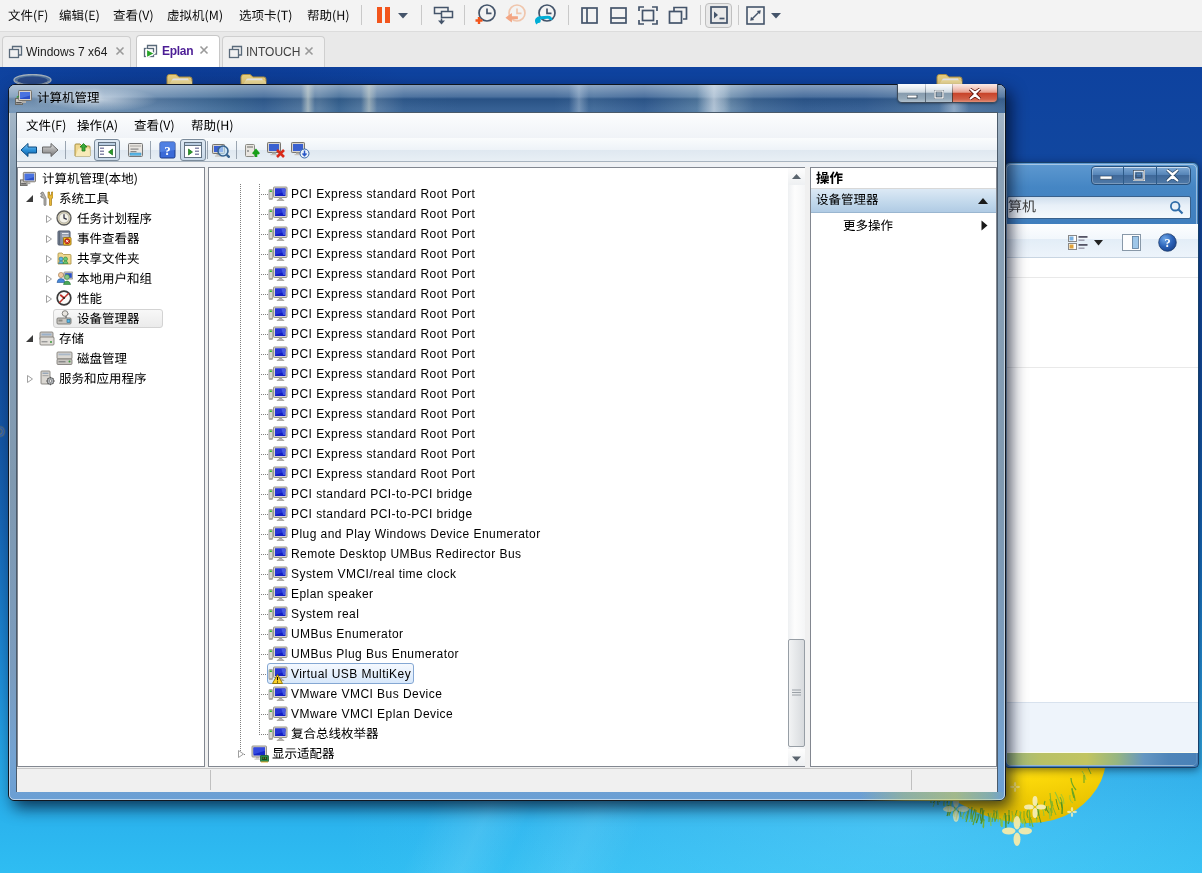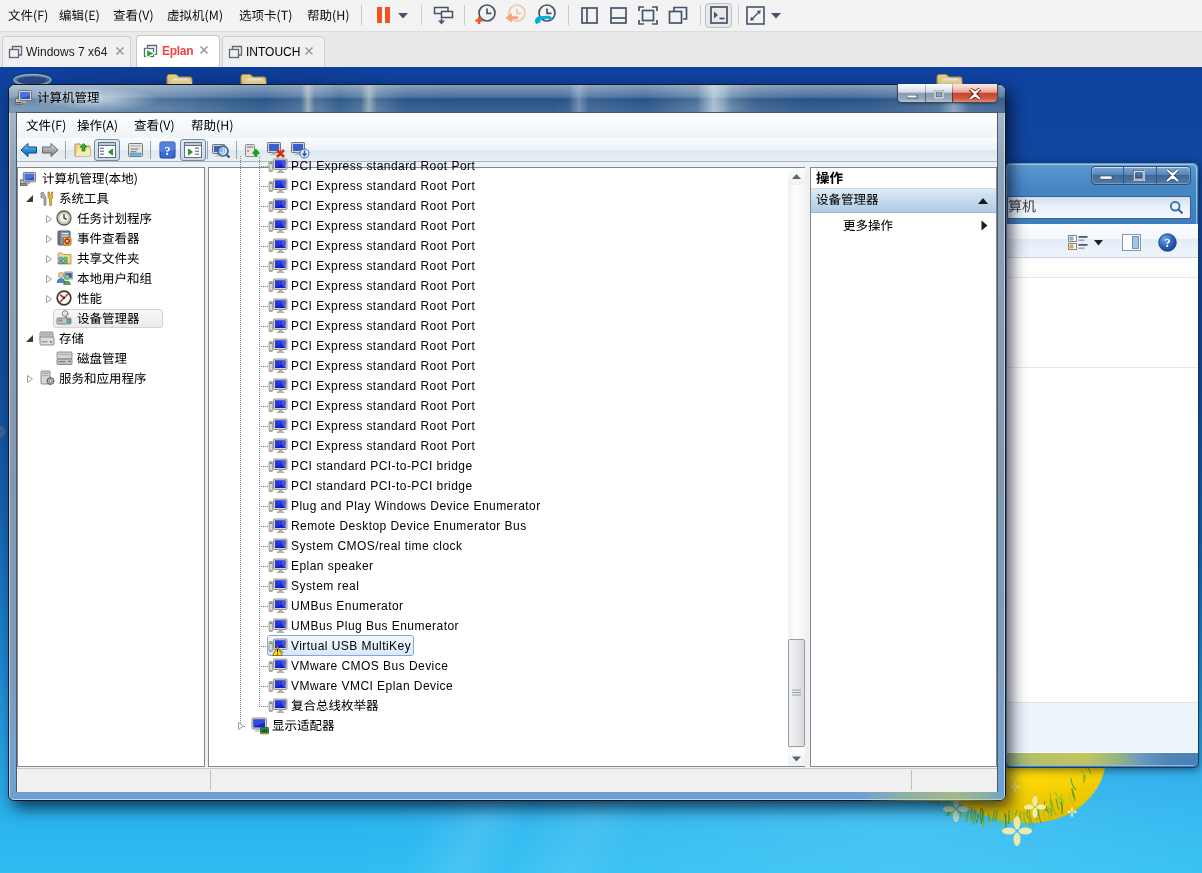--- a/index.html
+++ b/index.html
@@ -98,30 +98,30 @@
 <div class="abs lat" style="left:26px;top:45px;color:#1b1b1b">Windows 7 x64</div>
 <svg class="abs" style="left:115px;top:46px" width="10" height="10" stroke="#9a9a9a" stroke-width="1.6">
     <path d="M1.5 1.5l7 7M8.5 1.5l-7 7"></path>
   </svg>
 <div class="abs" style="left:136px;top:35px;width:84px;height:32px;background:#fff;border:1px solid #c8c8c8;border-bottom:none;border-radius:4px 4px 0 0"></div>
 <svg class="abs" style="left:143px;top:44px" width="15" height="14" fill="none" stroke="#5a6a7a" stroke-width="1.3">
     <path d="M4.5 4V1.5h9V10H11"></path>
     <rect x="1.5" y="4.5" width="9" height="8"></rect>
     <path d="M3.5 5.2l8 4.3-8 4.3z" fill="#28a428" stroke="#fff" stroke-width="1.2"></path>
   </svg>
-<div class="abs lat" style="left:162px;top:44px;font-weight:bold;color:#ef4444;letter-spacing:-0.3px">Eplan</div>
+<div class="abs lat" style="left:162px;top:44px;font-weight:bold;color:#4c1d95;letter-spacing:-0.3px">Eplan</div>
 <svg class="abs" style="left:199px;top:45px" width="10" height="10" stroke="#9a9a9a" stroke-width="1.6">
     <path d="M1.5 1.5l7 7M8.5 1.5l-7 7"></path>
   </svg>
 <div class="abs" style="left:222px;top:36px;width:103px;height:31px;background:#f0f0f0;border:1px solid #cfcfcf;border-bottom:none;border-radius:4px 4px 0 0"></div>
 <svg class="abs" style="left:228px;top:45px" width="15" height="14" fill="none" stroke="#5a6a7a" stroke-width="1.3">
     <path d="M4.5 4V1.5h9V10H11"></path>
     <rect x="1.5" y="4.5" width="9" height="8"></rect>
   </svg>
-<div class="abs lat" style="left:246px;top:45px;color:#000000">INTOUCH</div>
+<div class="abs lat" style="left:246px;top:45px;color:#404040">INTOUCH</div>
 <svg class="abs" style="left:304px;top:46px" width="10" height="10" stroke="#9a9a9a" stroke-width="1.6">
     <path d="M1.5 1.5l7 7M8.5 1.5l-7 7"></path>
   </svg>
 <div class="abs" style="left:0;top:67px;width:1202px;height:806px;overflow:hidden;
 background:
 radial-gradient(820px 440px at 900px 760px, rgba(130,225,255,0.32), rgba(130,225,255,0) 68%),
 linear-gradient(180deg,#0e429f 0%,#11479f 12%,#12499e 28%,#134e9f 38%,#1458a7 47%,#1767b7 57%,#1a79c6 66%,#1e8ed8 76%,#25a5e6 86%,#2bb4ee 94%,#2fbdf2 100%)">
 <div class="abs" style="left:-150px;top:-100px;width:700px;height:350px;background:radial-gradient(closest-side,rgba(5,20,85,0.30),rgba(5,20,85,0) 70%)"></div>
 <div class="abs" style="left:150px;top:620px;width:750px;height:200px;background:linear-gradient(115deg,rgba(255,255,255,0) 40%,rgba(255,255,255,0.10) 47%,rgba(255,255,255,0) 52%,rgba(255,255,255,0.08) 60%,rgba(255,255,255,0) 66%)"></div>
 </div>
@@ -676,21 +676,21 @@
 <rect x="2" y="1" width="9" height="13" rx="0.8" fill="#dad7d2" stroke="#77746e" stroke-width="0.8"></rect>
 <rect x="3.5" y="2.5" width="6" height="1.5" fill="#99a8b8"></rect>
     <rect x="3.5" y="5" width="6" height="1.2" fill="#aaa"></rect>
 <circle cx="11.5" cy="11" r="3.4" fill="#b8bdc2" stroke="#5a5a5a" stroke-width="0.8"></circle>
 <circle cx="11.5" cy="11" r="1.3" fill="#f8f8f8" stroke="#5a5a5a" stroke-width="0.6"></circle>
 <path d="M11.5 6.8v1.6M11.5 13.6v1.6M7.3 11h1.6M14.1 11h1.6M8.6 8.1l1.1 1.1M13.3 12.9l1.1 1.1M14.4 8.1l-1.1 1.1M9.7 12.9l-1.1 1.1" stroke="#5a5a5a" stroke-width="1"></path>
   </svg>
 <div class="abs" style="left:59px;top:372px"><svg style="overflow:visible" width="87.5" height="14.4" viewBox="0 0 87.5 14.4">
       <path d="M1.4 1.0V5.4C1.4 7.3 1.3 9.8 0.4 11.6C0.7 11.7 1 11.9 1.2 12.0C1.8 10.8 2 9.2 2.1 7.8H4.1V10.9C4.1 11.1 4 11.1 3.9 11.1C3.7 11.1 3.2 11.1 2.6 11.1C2.7 11.3 2.9 11.8 2.9 12.0C3.7 12 4.2 12 4.5 11.8C4.9 11.7 5 11.4 5 10.9V1.0ZM2.2 1.8H4.1V3.9H2.2ZM2.2 4.8H4.1V6.9H2.2C2.2 6.4 2.2 5.9 2.2 5.4ZM10.7 6.1C10.5 7.2 10 8.1 9.5 8.9C8.9 8.1 8.4 7.1 8.1 6.1ZM6.1 1.0V12.0H7.0V6.1H7.3C7.7 7.4 8.2 8.6 9 9.6C8.4 10.3 7.7 10.9 7 11.2C7.2 11.4 7.5 11.7 7.6 11.9C8.3 11.5 8.9 11 9.5 10.3C10.1 11 10.8 11.6 11.5 12.0C11.7 11.8 11.9 11.5 12.1 11.3C11.3 10.9 10.6 10.3 10 9.6C10.8 8.5 11.4 7.1 11.8 5.4L11.2 5.2L11.1 5.2H7.0V1.9H10.5V3.4C10.5 3.6 10.5 3.6 10.2 3.6C10.1 3.6 9.4 3.6 8.6 3.6C8.8 3.8 8.9 4.1 8.9 4.4C9.9 4.4 10.5 4.4 10.9 4.3C11.3 4.1 11.4 3.9 11.4 3.4V1.0Z M18.1 6.2C18 6.7 17.9 7.1 17.8 7.5H14.1V8.3H17.6C16.8 9.9 15.4 10.8 13.2 11.2C13.4 11.4 13.6 11.8 13.7 12.0C16.2 11.4 17.8 10.3 18.6 8.3H22.4C22.1 9.9 21.9 10.7 21.6 10.9C21.5 11.1 21.3 11.1 21.1 11.1C20.8 11.1 19.9 11.1 19.1 11.0C19.3 11.2 19.4 11.6 19.4 11.8C20.2 11.9 20.9 11.9 21.3 11.9C21.8 11.8 22.1 11.8 22.3 11.5C22.8 11.1 23.1 10.2 23.3 7.9C23.4 7.8 23.4 7.5 23.4 7.5H18.8C18.9 7.1 19 6.7 19.1 6.3ZM21.8 2.6C21.1 3.3 20.1 3.9 18.9 4.4C17.9 4 17.1 3.4 16.6 2.8L16.7 2.6ZM17.3 0.5C16.6 1.6 15.4 2.9 13.6 3.8C13.8 3.9 14.1 4.2 14.2 4.5C14.8 4.1 15.4 3.7 15.9 3.3C16.4 3.9 17.1 4.4 17.8 4.8C16.3 5.3 14.7 5.6 13.1 5.7C13.2 5.9 13.4 6.3 13.4 6.5C15.3 6.3 17.2 5.9 18.9 5.3C20.3 5.9 22.1 6.2 24 6.4C24.1 6.1 24.3 5.8 24.5 5.5C22.8 5.4 21.3 5.2 20 4.8C21.4 4.1 22.5 3.3 23.3 2.1L22.7 1.7L22.6 1.8H17.5C17.8 1.4 18 1 18.2 0.7Z M31.6 1.7V11.4H32.5V10.4H35.3V11.3H36.3V1.7ZM32.5 9.5V2.6H35.3V9.5ZM30.5 0.6C29.4 1.1 27.4 1.4 25.8 1.7C25.9 1.9 26 2.2 26 2.4C26.7 2.3 27.4 2.2 28.1 2.1V4.2H25.6V5.1H27.9C27.3 6.6 26.3 8.4 25.3 9.3C25.5 9.6 25.7 9.9 25.8 10.2C26.6 9.3 27.5 7.9 28.1 6.4V12.0H29.0V6.5C29.6 7.2 30.2 8.1 30.5 8.6L31.1 7.8C30.8 7.4 29.5 5.9 29 5.4V5.1H31.2V4.2H29.0V1.9C29.8 1.8 30.5 1.6 31.1 1.3Z M40.8 4.9C41.3 6.2 41.9 8 42.1 9.2L43 8.8C42.8 7.7 42.2 5.9 41.6 4.5ZM43.5 4.2C43.9 5.5 44.4 7.3 44.5 8.5L45.5 8.2C45.3 7 44.8 5.3 44.4 3.9ZM43.4 0.6C43.6 1.1 43.8 1.7 44 2.1H39.0V5.5C39 7.3 38.9 9.8 38 11.6C38.2 11.7 38.6 11.9 38.8 12.1C39.8 10.2 40 7.4 40 5.5V3.0H49.3V2.1H45.1C44.9 1.7 44.6 0.9 44.3 0.4ZM40.1 10.5V11.4H49.4V10.5H46.0C47.2 8.6 48.1 6.3 48.7 4.2L47.7 3.9C47.3 6 46.3 8.6 45.1 10.5Z M51.9 1.4V5.9C51.9 7.7 51.8 9.9 50.4 11.4C50.6 11.6 51 11.9 51.1 12.1C52.1 11 52.5 9.6 52.7 8.2H55.8V11.9H56.8V8.2H60.2V10.7C60.2 10.9 60.1 11 59.8 11.0C59.6 11.1 58.7 11.1 57.9 11.0C58 11.3 58.1 11.7 58.2 11.9C59.4 11.9 60.1 11.9 60.5 11.8C60.9 11.6 61.1 11.3 61.1 10.7V1.4ZM52.8 2.3H55.8V4.3H52.8ZM60.2 2.3V4.3H56.8V2.3ZM52.8 5.2H55.8V7.3H52.8C52.8 6.8 52.8 6.3 52.8 5.9ZM60.2 5.2V7.3H56.8V5.2Z M69.2 1.8H72.9V4.1H69.2ZM68.3 1.0V4.9H73.8V1.0ZM68.1 8.4V9.2H70.5V10.8H67.3V11.7H74.5V10.8H71.5V9.2H74.0V8.4H71.5V6.9H74.3V6.0H67.8V6.9H70.5V8.4ZM67 0.7C66.1 1.1 64.4 1.5 63 1.7C63.1 1.9 63.3 2.2 63.3 2.4C63.9 2.3 64.5 2.2 65.2 2.1V4.0H63.1V4.9H65.0C64.5 6.3 63.7 8 62.9 8.8C63 9.1 63.2 9.4 63.3 9.7C64 8.9 64.6 7.7 65.2 6.4V12.0H66.1V6.6C66.5 7.1 67 7.8 67.2 8.1L67.8 7.4C67.5 7.1 66.4 6 66.1 5.7V4.9H67.6V4.0H66.1V1.9C66.7 1.8 67.2 1.6 67.7 1.4Z M79.6 5.5C80.5 5.9 81.5 6.4 82.3 6.8H77.9V7.6H81.8V10.9C81.8 11.1 81.7 11.1 81.5 11.2C81.2 11.2 80.4 11.2 79.5 11.1C79.6 11.4 79.7 11.8 79.8 12.0C80.9 12 81.7 12 82.1 11.9C82.6 11.7 82.7 11.5 82.7 10.9V7.6H85.4C85 8.2 84.5 8.8 84.1 9.2L84.9 9.6C85.5 8.9 86.2 7.9 86.9 7.0L86.2 6.8L86 6.8H83.7L83.8 6.7C83.6 6.5 83.2 6.4 82.9 6.2C83.9 5.6 85 4.8 85.7 4.1L85.1 3.6L84.9 3.7H78.6V4.4H84.0C83.5 4.9 82.7 5.4 82 5.8C81.4 5.5 80.8 5.2 80.2 5.0ZM80.9 0.7C81.1 1.1 81.3 1.5 81.5 1.9H76.5V5.4C76.5 7.2 76.4 9.7 75.4 11.5C75.6 11.6 76 11.9 76.2 12.0C77.2 10.1 77.4 7.3 77.4 5.4V2.8H86.9V1.9H82.5C82.4 1.5 82 0.9 81.8 0.4Z" fill="#000"></path>
     </svg></div>
-<div class="abs" style="left:209px;top:156px;width:578px;height:598px;overflow:hidden">
+<div class="abs" style="left:209px;top:184px;width:578px;height:598px;overflow:hidden">
     <div class="abs" style="left:31px;top:0;width:1px;height:570px;background-image:repeating-linear-gradient(to bottom,#808080 0 1px,transparent 1px 2px)"></div>
     <div class="abs" style="left:50px;top:0;width:1px;height:550px;background-image:repeating-linear-gradient(to bottom,#808080 0 1px,transparent 1px 2px)"></div>
     <div class="abs" style="left:50px;top:10px;width:9px;height:1px;background-image:repeating-linear-gradient(to right,#808080 0 1px,transparent 1px 2px)"></div>
     <svg class="abs" style="left:59px;top:2px" width="20" height="16" viewBox="0 0 20 16">
 <rect x="1" y="3.5" width="3.6" height="9.5" rx="0.7" fill="#d8d5d0" stroke="#8a8a84" stroke-width="0.7"></rect>
 <rect x="1.7" y="4.4" width="2.2" height="1.6" fill="#2db32d"></rect>
 <rect x="1" y="12" width="3.6" height="1.8" fill="#a8a5a0"></rect>
 <rect x="5.5" y="1" width="13.5" height="10.5" rx="0.8" fill="#d6d3ce" stroke="#8f8c85" stroke-width="0.9"></rect>
 <rect x="7" y="2.5" width="10.5" height="7.5" fill="#1420c4"></rect>
 <path d="M7 2.5h10.5v3l-10.5 3.5z" fill="#2b3cd8" opacity="0.85"></path>
@@ -925,34 +925,34 @@
 <rect x="1" y="3.5" width="3.6" height="9.5" rx="0.7" fill="#d8d5d0" stroke="#8a8a84" stroke-width="0.7"></rect>
 <rect x="1.7" y="4.4" width="2.2" height="1.6" fill="#2db32d"></rect>
 <rect x="1" y="12" width="3.6" height="1.8" fill="#a8a5a0"></rect>
 <rect x="5.5" y="1" width="13.5" height="10.5" rx="0.8" fill="#d6d3ce" stroke="#8f8c85" stroke-width="0.9"></rect>
 <rect x="7" y="2.5" width="10.5" height="7.5" fill="#1420c4"></rect>
 <path d="M7 2.5h10.5v3l-10.5 3.5z" fill="#2b3cd8" opacity="0.85"></path>
 <path d="M13.5 3 l3.5 0 0 6 -1.8 0z" fill="#4a5fe8" opacity="0.85"></path>
 <rect x="11" y="11.5" width="3" height="1.5" fill="#b0ada8"></rect>
 <path d="M9 14.5 Q9.5 13 12.5 13 Q15.5 13 16 14.5 Z" fill="#c6c3be" stroke="#8f8c85" stroke-width="0.6"></path>
     </svg>
-    <div class="abs lat lst" style="left:82px;top:363px">Remote Desktop Device Enumerator Bus</div>
+    <div class="abs lat lst" style="left:82px;top:363px">Remote Desktop UMBus Redirector Bus</div>
     <div class="abs" style="left:50px;top:390px;width:9px;height:1px;background-image:repeating-linear-gradient(to right,#808080 0 1px,transparent 1px 2px)"></div>
     <svg class="abs" style="left:59px;top:382px" width="20" height="16" viewBox="0 0 20 16">
 <rect x="1" y="3.5" width="3.6" height="9.5" rx="0.7" fill="#d8d5d0" stroke="#8a8a84" stroke-width="0.7"></rect>
 <rect x="1.7" y="4.4" width="2.2" height="1.6" fill="#2db32d"></rect>
 <rect x="1" y="12" width="3.6" height="1.8" fill="#a8a5a0"></rect>
 <rect x="5.5" y="1" width="13.5" height="10.5" rx="0.8" fill="#d6d3ce" stroke="#8f8c85" stroke-width="0.9"></rect>
 <rect x="7" y="2.5" width="10.5" height="7.5" fill="#1420c4"></rect>
 <path d="M7 2.5h10.5v3l-10.5 3.5z" fill="#2b3cd8" opacity="0.85"></path>
 <path d="M13.5 3 l3.5 0 0 6 -1.8 0z" fill="#4a5fe8" opacity="0.85"></path>
 <rect x="11" y="11.5" width="3" height="1.5" fill="#b0ada8"></rect>
 <path d="M9 14.5 Q9.5 13 12.5 13 Q15.5 13 16 14.5 Z" fill="#c6c3be" stroke="#8f8c85" stroke-width="0.6"></path>
     </svg>
-    <div class="abs lat lst" style="left:82px;top:383px">System CMOS/real time clock</div>
+    <div class="abs lat lst" style="left:82px;top:383px">System VMCI/real time clock</div>
     <div class="abs" style="left:50px;top:410px;width:9px;height:1px;background-image:repeating-linear-gradient(to right,#808080 0 1px,transparent 1px 2px)"></div>
     <svg class="abs" style="left:59px;top:402px" width="20" height="16" viewBox="0 0 20 16">
 <rect x="1" y="3.5" width="3.6" height="9.5" rx="0.7" fill="#d8d5d0" stroke="#8a8a84" stroke-width="0.7"></rect>
 <rect x="1.7" y="4.4" width="2.2" height="1.6" fill="#2db32d"></rect>
 <rect x="1" y="12" width="3.6" height="1.8" fill="#a8a5a0"></rect>
 <rect x="5.5" y="1" width="13.5" height="10.5" rx="0.8" fill="#d6d3ce" stroke="#8f8c85" stroke-width="0.9"></rect>
 <rect x="7" y="2.5" width="10.5" height="7.5" fill="#1420c4"></rect>
 <path d="M7 2.5h10.5v3l-10.5 3.5z" fill="#2b3cd8" opacity="0.85"></path>
 <path d="M13.5 3 l3.5 0 0 6 -1.8 0z" fill="#4a5fe8" opacity="0.85"></path>
 <rect x="11" y="11.5" width="3" height="1.5" fill="#b0ada8"></rect>
@@ -1021,21 +1021,21 @@
 <rect x="1" y="3.5" width="3.6" height="9.5" rx="0.7" fill="#d8d5d0" stroke="#8a8a84" stroke-width="0.7"></rect>
 <rect x="1.7" y="4.4" width="2.2" height="1.6" fill="#2db32d"></rect>
 <rect x="1" y="12" width="3.6" height="1.8" fill="#a8a5a0"></rect>
 <rect x="5.5" y="1" width="13.5" height="10.5" rx="0.8" fill="#d6d3ce" stroke="#8f8c85" stroke-width="0.9"></rect>
 <rect x="7" y="2.5" width="10.5" height="7.5" fill="#1420c4"></rect>
 <path d="M7 2.5h10.5v3l-10.5 3.5z" fill="#2b3cd8" opacity="0.85"></path>
 <path d="M13.5 3 l3.5 0 0 6 -1.8 0z" fill="#4a5fe8" opacity="0.85"></path>
 <rect x="11" y="11.5" width="3" height="1.5" fill="#b0ada8"></rect>
 <path d="M9 14.5 Q9.5 13 12.5 13 Q15.5 13 16 14.5 Z" fill="#c6c3be" stroke="#8f8c85" stroke-width="0.6"></path>
     </svg>
-    <div class="abs lat lst" style="left:82px;top:503px">VMware CMOS Bus Device</div>
+    <div class="abs lat lst" style="left:82px;top:503px">VMware VMCI Bus Device</div>
     <div class="abs" style="left:50px;top:530px;width:9px;height:1px;background-image:repeating-linear-gradient(to right,#808080 0 1px,transparent 1px 2px)"></div>
     <svg class="abs" style="left:59px;top:522px" width="20" height="16" viewBox="0 0 20 16">
 <rect x="1" y="3.5" width="3.6" height="9.5" rx="0.7" fill="#d8d5d0" stroke="#8a8a84" stroke-width="0.7"></rect>
 <rect x="1.7" y="4.4" width="2.2" height="1.6" fill="#2db32d"></rect>
 <rect x="1" y="12" width="3.6" height="1.8" fill="#a8a5a0"></rect>
 <rect x="5.5" y="1" width="13.5" height="10.5" rx="0.8" fill="#d6d3ce" stroke="#8f8c85" stroke-width="0.9"></rect>
 <rect x="7" y="2.5" width="10.5" height="7.5" fill="#1420c4"></rect>
 <path d="M7 2.5h10.5v3l-10.5 3.5z" fill="#2b3cd8" opacity="0.85"></path>
 <path d="M13.5 3 l3.5 0 0 6 -1.8 0z" fill="#4a5fe8" opacity="0.85"></path>
 <rect x="11" y="11.5" width="3" height="1.5" fill="#b0ada8"></rect>

